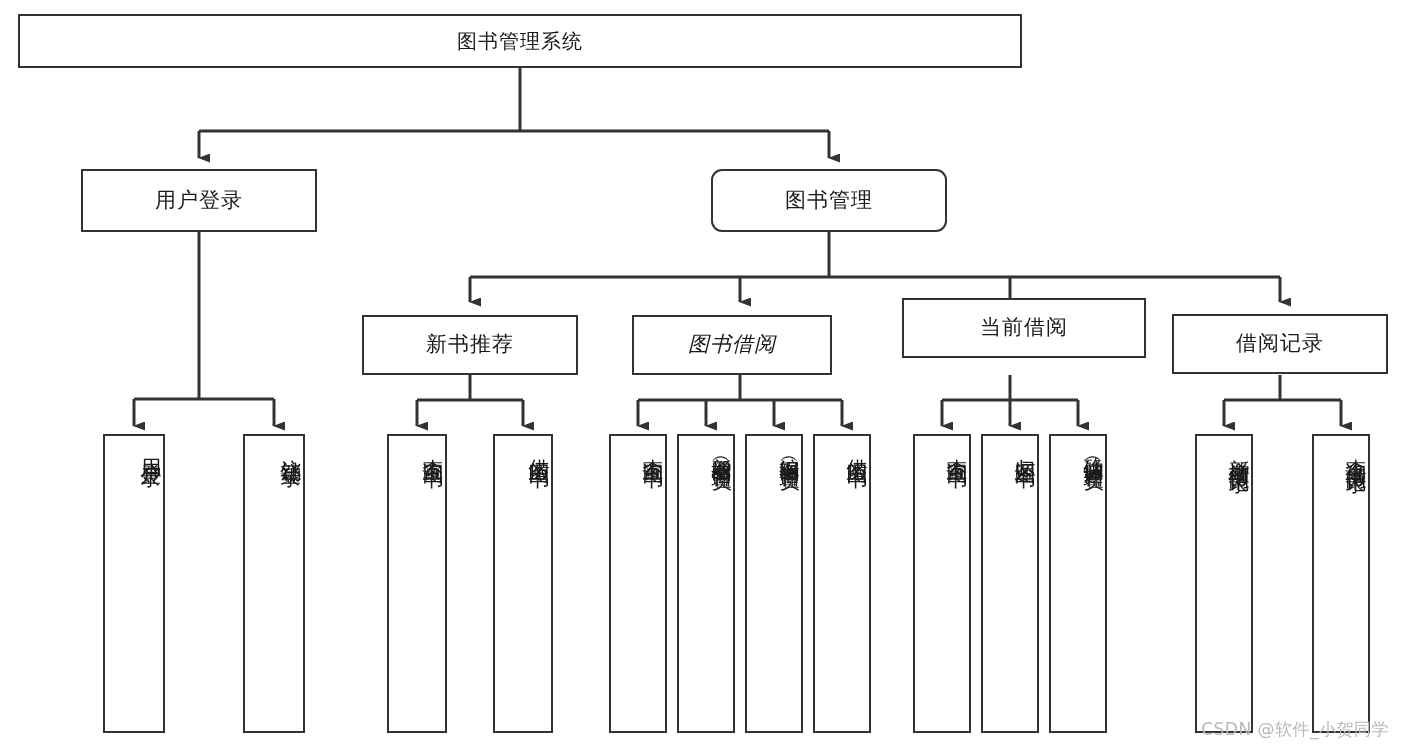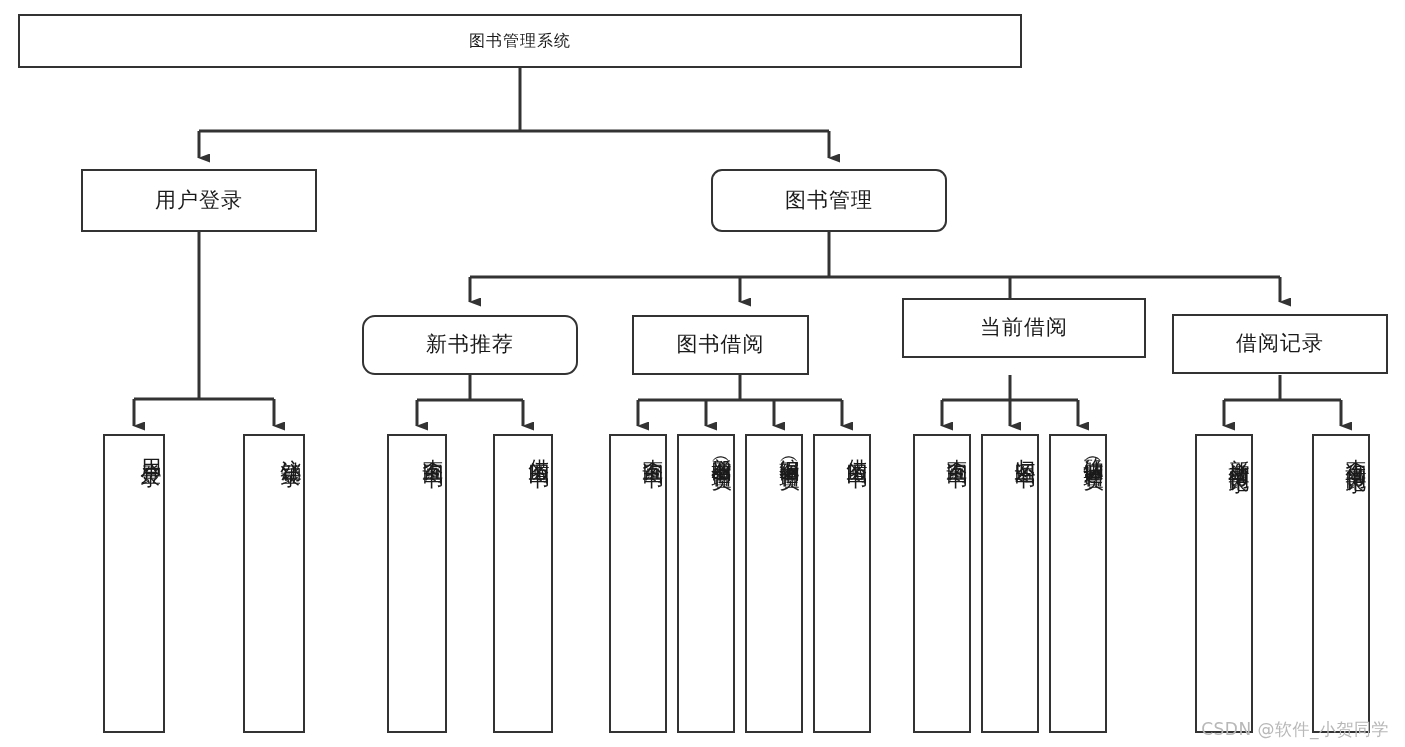--- a/index.html
+++ b/index.html
@@ -33,21 +33,21 @@
     align-items: center;
     justify-content: center;
     color: #1a1a1a;
   }
   .node-label-h {
     font-size: 21px;
     line-height: 1.2;
     letter-spacing: 1px;
     white-space: nowrap;
   }
-  .node-box.root .node-label-h { font-size: 16px; }
+  .node-box.root .node-label-h { font-size: 20px; }
   .node-box.vertical {
     align-items: flex-start;
     padding-top: 6px;
   }
   .node-label-v {
     writing-mode: vertical-rl;
     text-orientation: upright;
     font-size: 21px;
     line-height: 1.18;
     letter-spacing: 3px;
@@ -128,24 +128,24 @@
     <span class="node-label-h">图书管理系统</span>
   </div>
 
   <div class="node-box" style="left:81px; top:169px; width:236px; height:63px;">
     <span class="node-label-h">用户登录</span>
   </div>
   <div class="node-box" style="left:711px; top:169px; width:236px; height:63px;border-radius:11px;">
     <span class="node-label-h">图书管理</span>
   </div>
 
-  <div class="node-box" style="left:362px; top:315px; width:216px; height:60px;border-radius:13px;">
+  <div class="node-box" style="left:362px; top:315px; width:216px; height:60px;">
     <span class="node-label-h">新书推荐</span>
   </div>
-  <div class="node-box" style="left:632px; top:315px; width:177px; height:60px;">
+  <div class="node-box" style="left:632px; top:315px; width:200px; height:60px;font-style:italic;">
     <span class="node-label-h">图书借阅</span>
   </div>
   <div class="node-box" style="left:902px; top:298px; width:244px; height:60px;">
     <span class="node-label-h">当前借阅</span>
   </div>
   <div class="node-box" style="left:1172px; top:314px; width:216px; height:60px;">
     <span class="node-label-h">借阅记录</span>
   </div>
 
   <div class="node-box vertical" style="left:103px; top:434px; width:62px; height:299px;">

